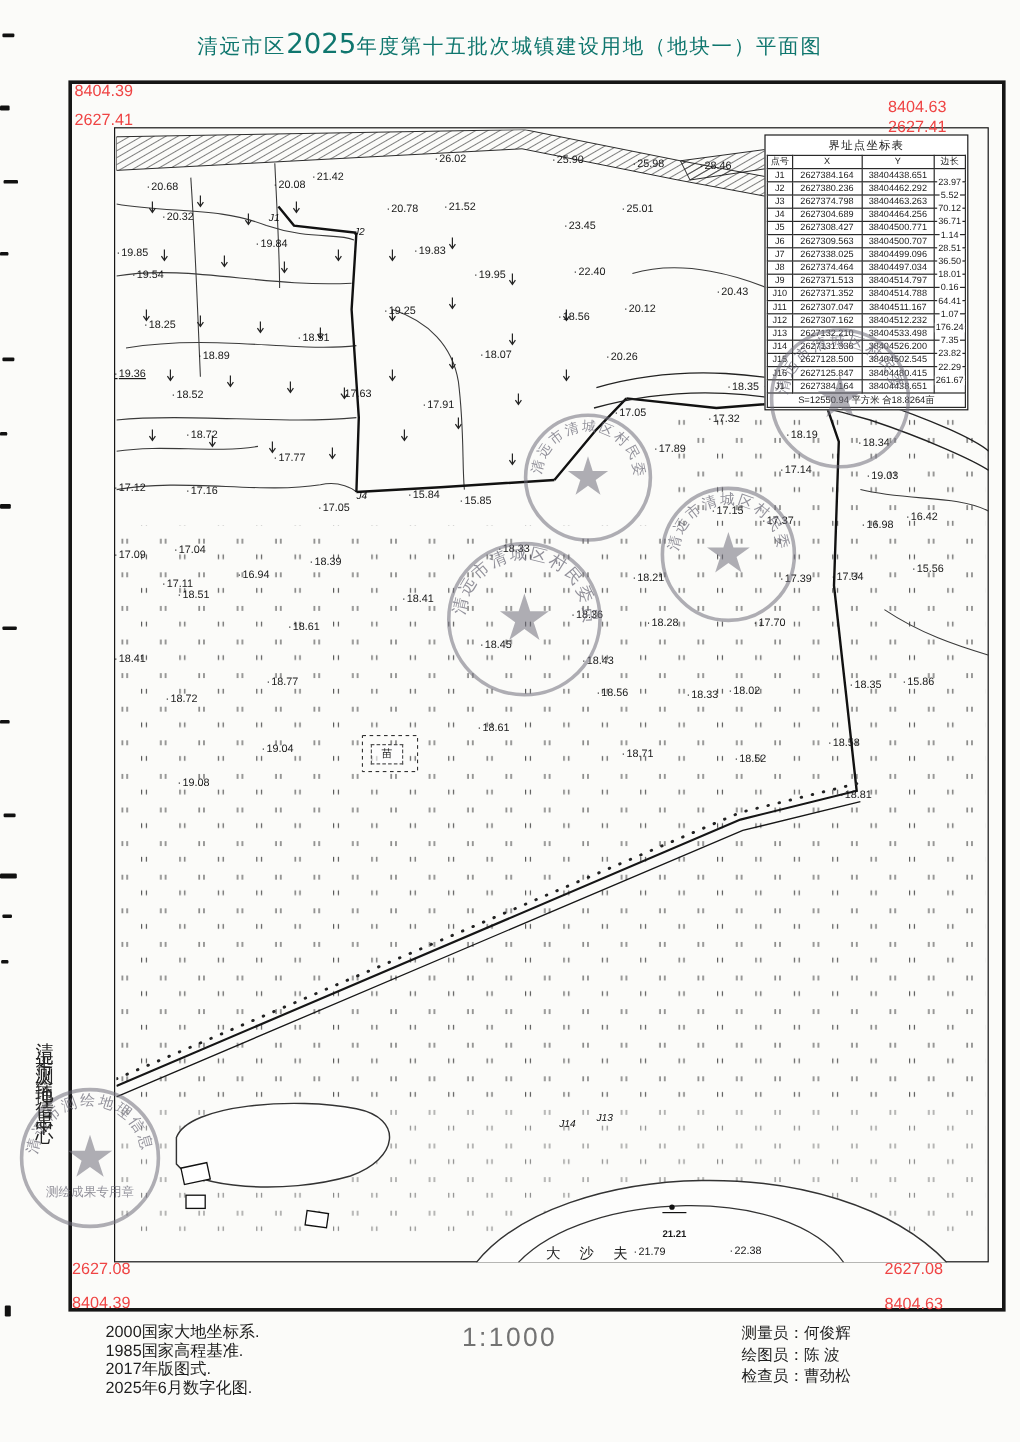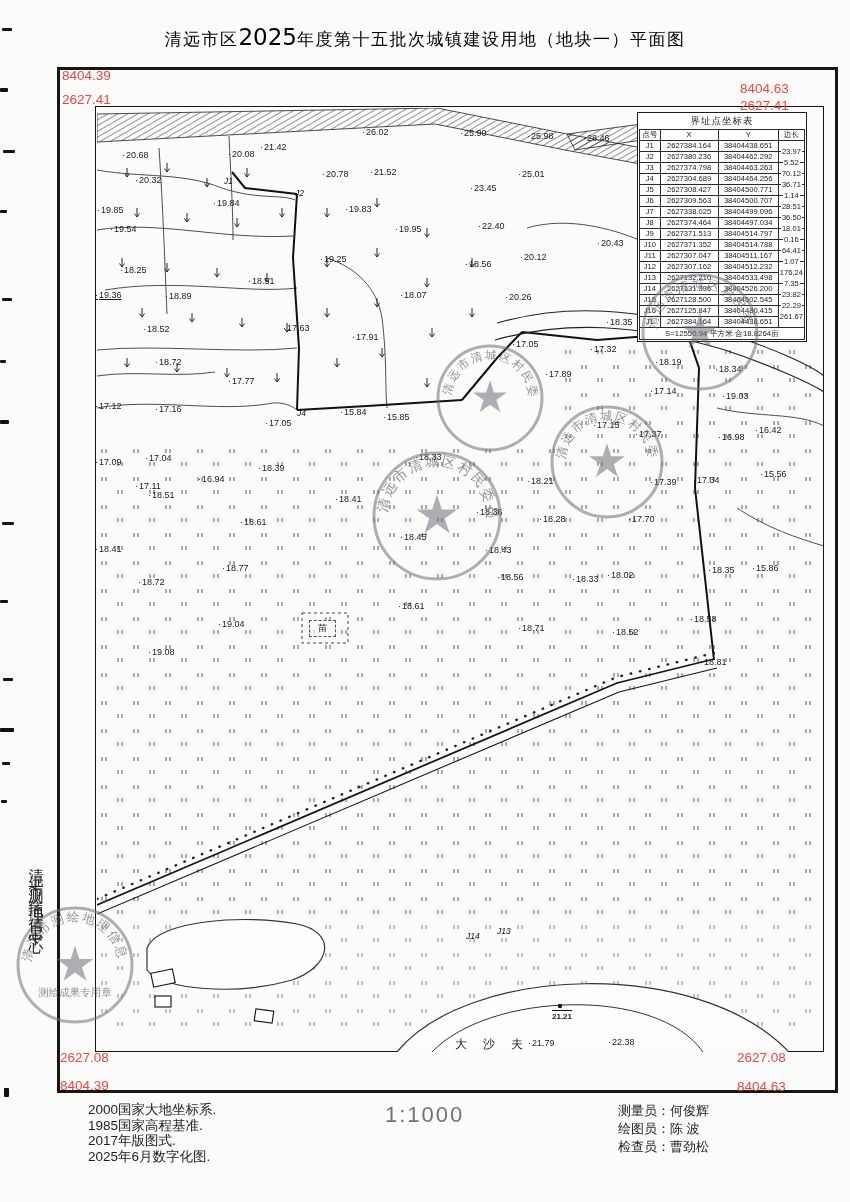--- a/index.html
+++ b/index.html
@@ -1,36 +1,36 @@
 <!DOCTYPE html>
 <html><head>
 <meta charset="utf-8">
 <style>
   html,body{margin:0;padding:0;background:#e8e8e6}
   #page{position:relative;width:850px;height:1202px;background:#fbfbf9;overflow:hidden;
         font-family:"Liberation Sans",sans-serif;color:#1a1a1a}
   .abs{position:absolute}
   
-  #title{left:0;top:24px;width:850px;text-align:center;font-size:17px;letter-spacing:1.5px;color:#000000;white-space:nowrap}
+  #title{left:0;top:24px;width:850px;text-align:center;font-size:17px;letter-spacing:1.5px;color:#0f766e;white-space:nowrap}
   #title .year{font-size:23px;font-family:"DejaVu Sans",sans-serif;letter-spacing:0}
   
   #outer-frame{left:57px;top:67px;width:775px;height:1020px;border:3px solid #161616}
   #inner-frame{left:95px;top:106px;width:727px;height:944px;border:1.5px solid #161616}
   .corner{font-size:13.5px;color:#ef4444;white-space:nowrap}
   
   #map-svg,#label-layer{left:97px;top:108px;width:727px;height:944px}
   #label-layer{pointer-events:none}
   .elev{position:absolute;font-size:9px;color:#191919;white-space:nowrap;transform:translate(-2px,-5px)}
   .elev::before{content:"·";margin-right:1px;color:#111}
   .jpt{position:absolute;font-size:8.5px;font-style:italic;color:#111;white-space:nowrap}
   .maplabel{position:absolute;font-size:11px;color:#222;white-space:nowrap}
   #cement-label{transform:rotate(7deg);letter-spacing:3px}
   #dashafu-label{letter-spacing:16px;font-size:12px}
   #seedling-label{font-size:9px;border:1px dashed #555;padding:1px 8px;background:rgba(255,255,255,.6)}
-  #cp-label{position:absolute;font-size:8px;font-weight:bold;border-top:1px solid #111;padding-top:1px}
+  #cp-label{position:absolute;font-size:8px;font-weight:bold;border-top:1px solid #111;padding-top:13px}
   
   #coord-table{left:637px;top:112px;width:166px;background:#fff;border:1px solid #1c1c1c;padding:1px}
   #coord-table .tbl-title{text-align:center;font-size:9.5px;padding:1px 0;letter-spacing:1px}
   #coord-table table{border-collapse:collapse;width:100%}
   #coord-table th,#coord-table td{border:1px solid #2a2a2a;font-size:7.6px;font-weight:normal;
       text-align:center;padding:0;height:10px;line-height:10px;white-space:nowrap}
   #coord-table td.dist span{position:relative;top:-5px;background:#fff;padding:0 1px;display:inline-block;line-height:8px}
   #coord-table .summary{border:1px solid #2a2a2a;border-top:none;font-size:7.8px;text-align:center;height:11px;line-height:11px}
   
   #stamp-layer{left:0;top:0;width:850px;height:1202px;pointer-events:none}
@@ -195,21 +195,21 @@
       <span class="elev" style="left: 502px; top: 135px;">20.43</span>
       <span class="elev" style="left: 15px; top: 121px;">19.54</span>
       <span class="elev" style="left: 225px; top: 151px;">19.25</span>
       <span class="elev" style="left: 370px; top: 156px;">18.56</span>
       <span class="elev" style="left: 425px; top: 149px;">20.12</span>
       <span class="elev" style="left: 25px; top: 162px;">18.25</span>
       <span class="elev" style="left: 153px; top: 173px;">18.51</span>
       <span class="elev" style="left: 305px; top: 187px;">18.07</span>
       <span class="elev" style="left: 410px; top: 189px;">20.26</span>
       <span class="elev" style="left: 511px; top: 214px;">18.35</span>
-      <span class="elev" style="left: 0px; top: 187px; text-decoration: underline;">19.36</span>
+      <span class="elev" style="left: 0px; top: 203px; text-decoration: underline;">19.36</span>
       <span class="elev" style="left: 70px; top: 188px;">18.89</span>
       <span class="elev" style="left: 48px; top: 221px;">18.52</span>
       <span class="elev" style="left: 188px; top: 220px; text-align: right;">17.63</span>
       <span class="elev" style="left: 257px; top: 229px;">17.91</span>
       <span class="elev" style="left: 417px; top: 236px;">17.05</span>
       <span class="elev" style="left: 495px; top: 241px;">17.32</span>
       <span class="elev" style="left: 60px; top: 254px;">18.72</span>
       <span class="elev" style="left: 133px; top: 273px;">17.77</span>
       <span class="elev" style="left: 450px; top: 266px;">17.89</span>
       <span class="elev" style="left: 560px; top: 254px;">18.19</span>

